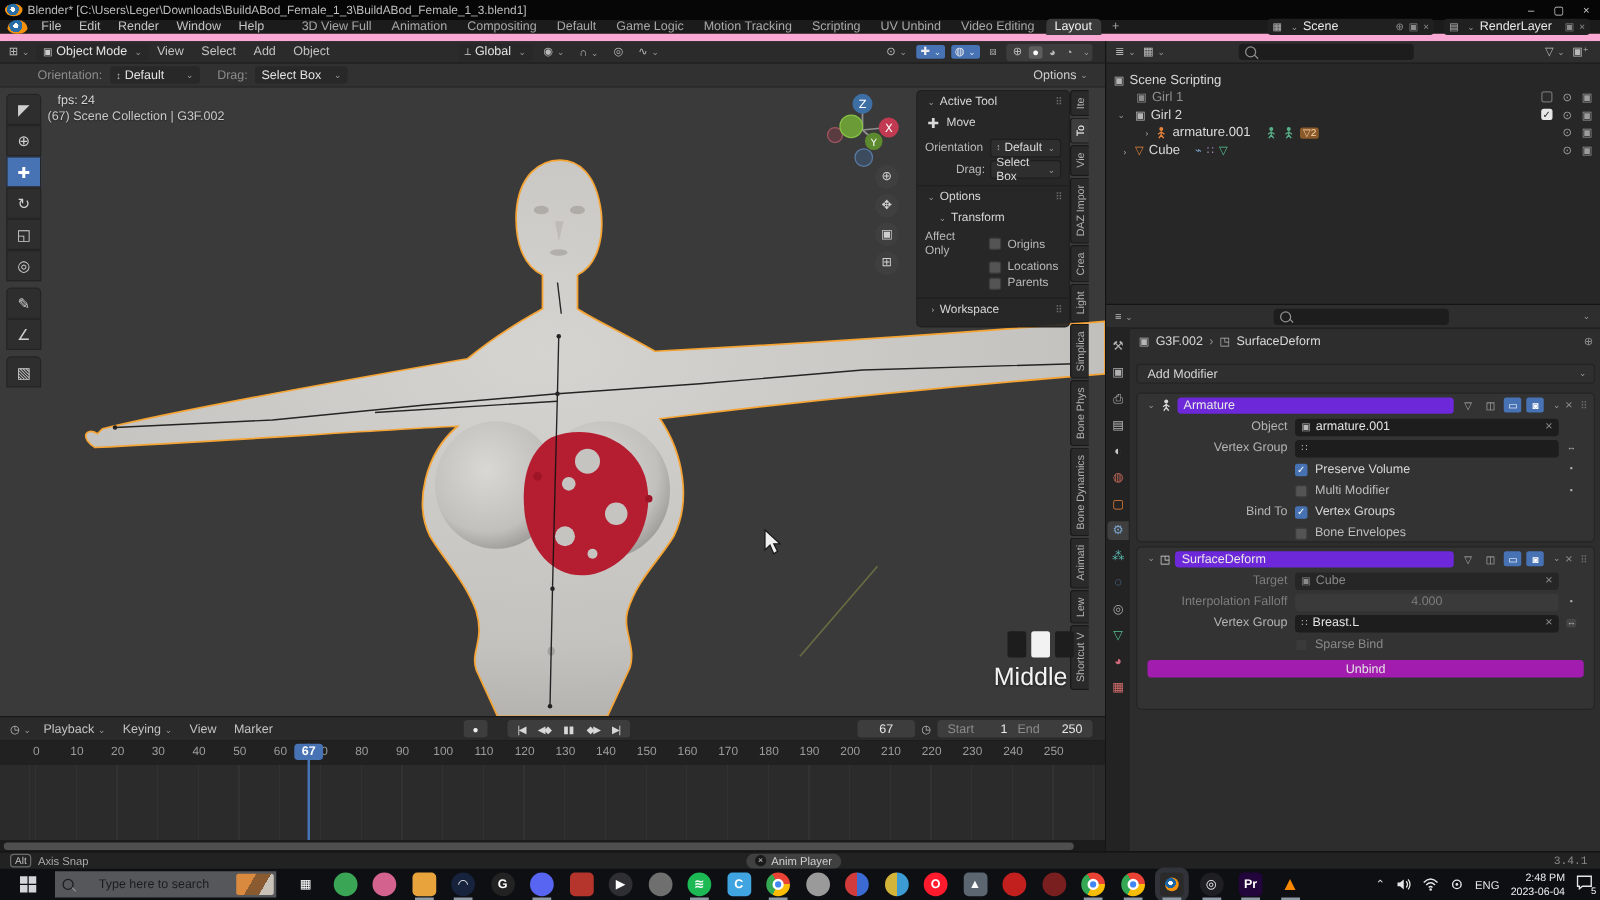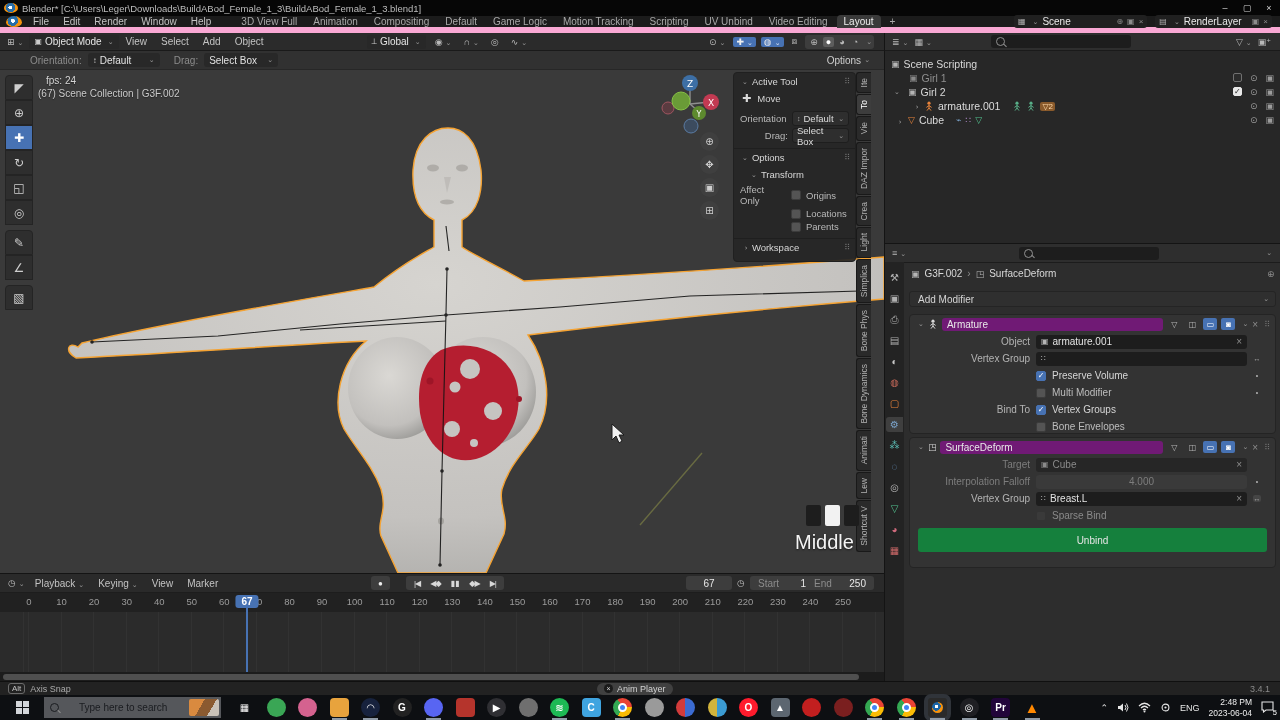--- a/index.html
+++ b/index.html
@@ -68,21 +68,21 @@
   #props{left:884px;top:243px;width:396px;height:438px;background:#2d2d2d;border-left:1px solid #141414;border-top:1px solid #141414;box-sizing:border-box;}
   #proptabs{position:absolute;left:0;top:18px;width:19px;height:420px;background:#232323;display:flex;flex-direction:column;align-items:center;padding-top:8px;gap:6px;box-sizing:border-box;}
   .ptab{width:17px;height:15px;display:flex;align-items:center;justify-content:center;font-size:10px;color:#9f9f9f;}
   .ptab.active{background:#3f3f3f;border-radius:3px 0 0 3px;}
   .plabel{color:#b4b4b4;font-size:10px;text-align:right;}
   .pfield{background:#1d1d1d;border-radius:3px;height:14px;display:flex;align-items:center;padding:0 5px;gap:4px;color:#e3e3e3;}
   .pslider{background:#585858;border-radius:3px;height:14px;display:flex;align-items:center;justify-content:center;color:#f0f0f0;}
   .pslider.dis{background:#3a3a3a;color:#7d7d7d;}
   .modpanel{position:absolute;left:24px;width:367px;background:#333333;border:1px solid #242424;border-radius:4px;box-sizing:border-box;}
   .modhdr{display:flex;align-items:center;gap:4px;height:18px;padding:0 5px;}
-  .modname{background:#701a75;border-radius:3px;height:13px;flex:1;display:flex;align-items:center;padding:0 5px;color:#e8e8e8;}
+  .modname{background:#6d28d9;border-radius:3px;height:13px;flex:1;display:flex;align-items:center;padding:0 5px;color:#e8e8e8;}
   .mtog{width:14px;height:12px;display:flex;align-items:center;justify-content:center;font-size:8px;color:#b5b5b5;border-radius:2px;}
   .mtog.blue{background:#4772b3;color:#fff;}
   .prow{display:flex;align-items:center;gap:6px;height:17px;padding:0 14px 0 0;}
   .prow .plabel{width:120px;flex:none;}
   .keydot{color:#b0b0b0;font-size:7px;width:8px;text-align:center;}
   
   #timeline{left:0;top:573px;width:884px;height:108px;background:#2b2b2b;border-top:1px solid #141414;box-sizing:border-box;}
   #tl-header{position:absolute;left:0;top:0;width:100%;height:19px;background:#2a2a2a;border-bottom:1px solid #1d1d1d;box-sizing:border-box;display:flex;align-items:center;}
   #tl-ruler{position:absolute;left:0;top:19px;width:100%;height:19px;background:#212121;}
   .tl-tick{position:absolute;top:3px;transform:translateX(-50%);color:#9b9b9b;font-size:9.5px;}
@@ -656,21 +656,21 @@
           <span class="oicon" style="color:#b5b5b5;font-size:8px;">∷</span>
           <span>Breast.L</span>
           <span class="dim" style="margin-left:auto;">×</span>
         </span>
         <span class="keydot" style="background:#454545;border-radius:2px;">↔</span>
       </div>
       <div class="prow" style="padding-left:126px;">
         <span class="cb dis"></span>
         <span style="color:#8a8a8a;">Sparse Bind</span>
       </div>
-      <div class="row" style="margin:4px 8px 0;height:24px;background:#15803d;border-radius:3px;justify-content:center;color:#e5e5e5;">Unbind</div>
+      <div class="row" style="margin:4px 8px 0;height:14px;background:#a21caf;border-radius:3px;justify-content:center;color:#e5e5e5;">Unbind</div>
     </div>
   </div>
 
   <div class="abs" id="timeline">
     <div id="tl-header">
       <span class="hicon" style="margin-left:5px;">◷<span class="chev">⌄</span></span>
       <span class="menu-item"><span>Playback</span><span class="chev">⌄</span></span>
       <span class="menu-item"><span>Keying</span><span class="chev">⌄</span></span>
       <span class="menu-item">View</span>
       <span class="menu-item">Marker</span>
@@ -731,21 +731,21 @@
       </div>
   </div>
 
   <div class="abs row" id="statusbar">
     <span class="keycap" style="margin-left:8px;">Alt</span>
     <span>Axis Snap</span>
     <span class="row" style="position:absolute;left:597px;background:#404040;border-radius:6px;height:12px;padding:0 7px;gap:4px;">
       <span style="width:9px;height:9px;border-radius:50%;background:#1a1a1a;color:#ddd;font-size:7px;line-height:9px;text-align:center;">×</span>
       <span style="color:#d2d2d2;">Anim Player</span>
     </span>
-    <span style="margin-left:auto;margin-right:10px;color:#8a8a8a;">3.4.1</span>
+    <span style="margin-left:auto;margin-right:10px;color:#8a8a8a;font-family:Liberation Mono, monospace;">3.4.1</span>
   </div>
 
   <div class="abs" id="taskbar">
     <div id="startbtn">
         <span class="winlogo">
           <i></i>
           <i></i>
           <i></i>
           <i></i>
         </span>

